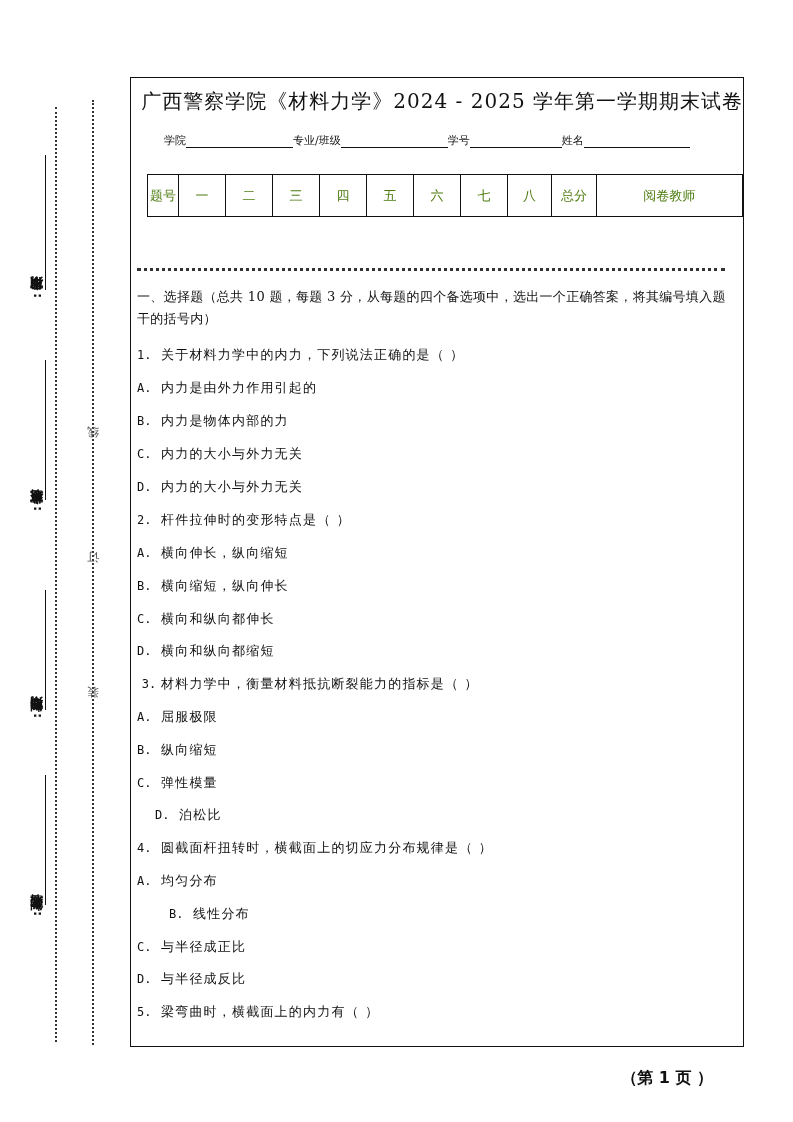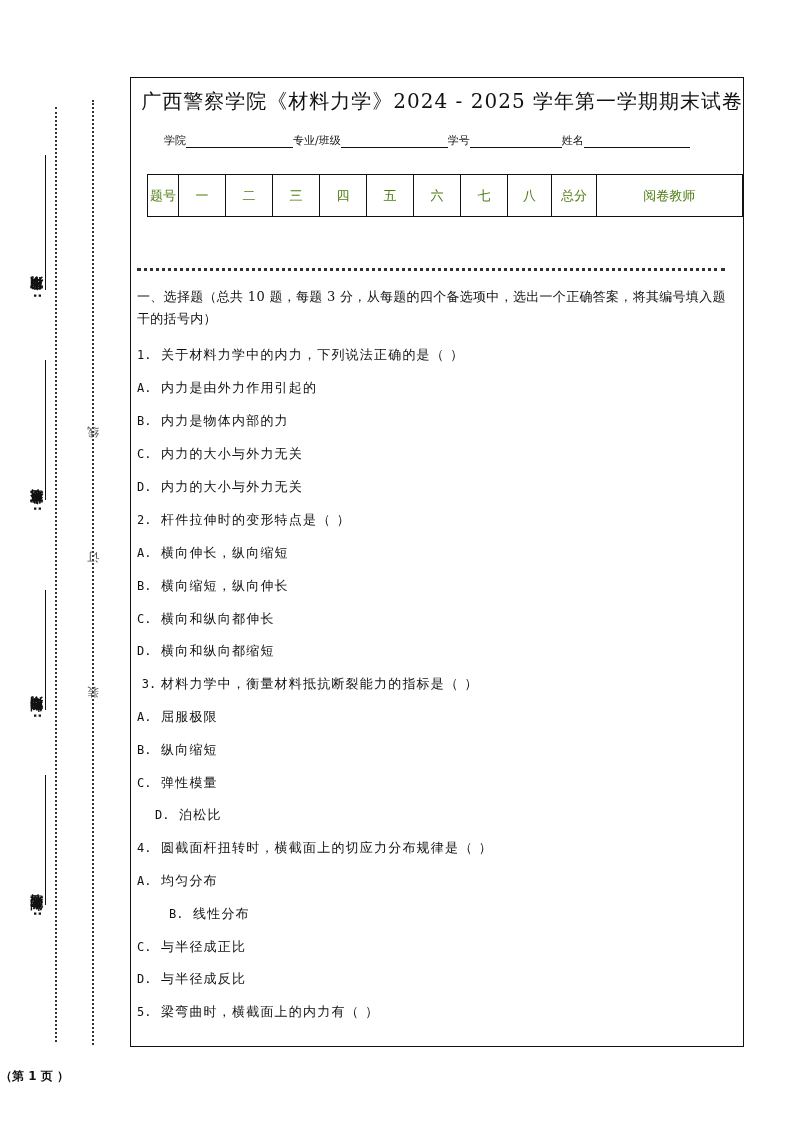--- a/index.html
+++ b/index.html
@@ -25,21 +25,21 @@
   table.score { position:absolute; left:16px; top:96px; border-collapse:collapse; font-size:13px; }
   table.score td { border:1px solid #111; text-align:center; padding:0; color:#4d7c0f; }
   table.score td.hdr { line-height:19px; }
   .sep { position:absolute; left:6px; top:190px; width:588px; border-top:3px dotted #333; }
 
   .content { position:absolute; left:6px; top:208px; width:600px; font-size:13px; }
   .section-head { line-height:22px; letter-spacing:0.3px; }
   .q { position:absolute; left:0; white-space:nowrap; letter-spacing:1.2px; }
   .q .num { font-family:"DejaVu Sans Mono","Liberation Mono",monospace; font-size:12px; display:inline-block; width:24px; letter-spacing:0; }
 
-  .footer { position:absolute; top:1068px; left:0; width:713px; text-align:left; font-size:12px; font-weight:bold;
+  .footer { position:absolute; top:1068px; left:0; width:713px; text-align:right; font-size:16px; font-weight:bold;
             font-family:"DejaVu Sans","Liberation Sans",sans-serif; }
 </style>
 </head>
 <body>
 
 <div>
   <div class="v-line" style="top:155px;height:135px;"></div>
   <div class="v-label" style="top:292px;">审核日期:</div>
   <div class="v-line" style="top:360px;height:140px;"></div>
   <div class="v-label" style="top:505px;">审核人签名:</div>

